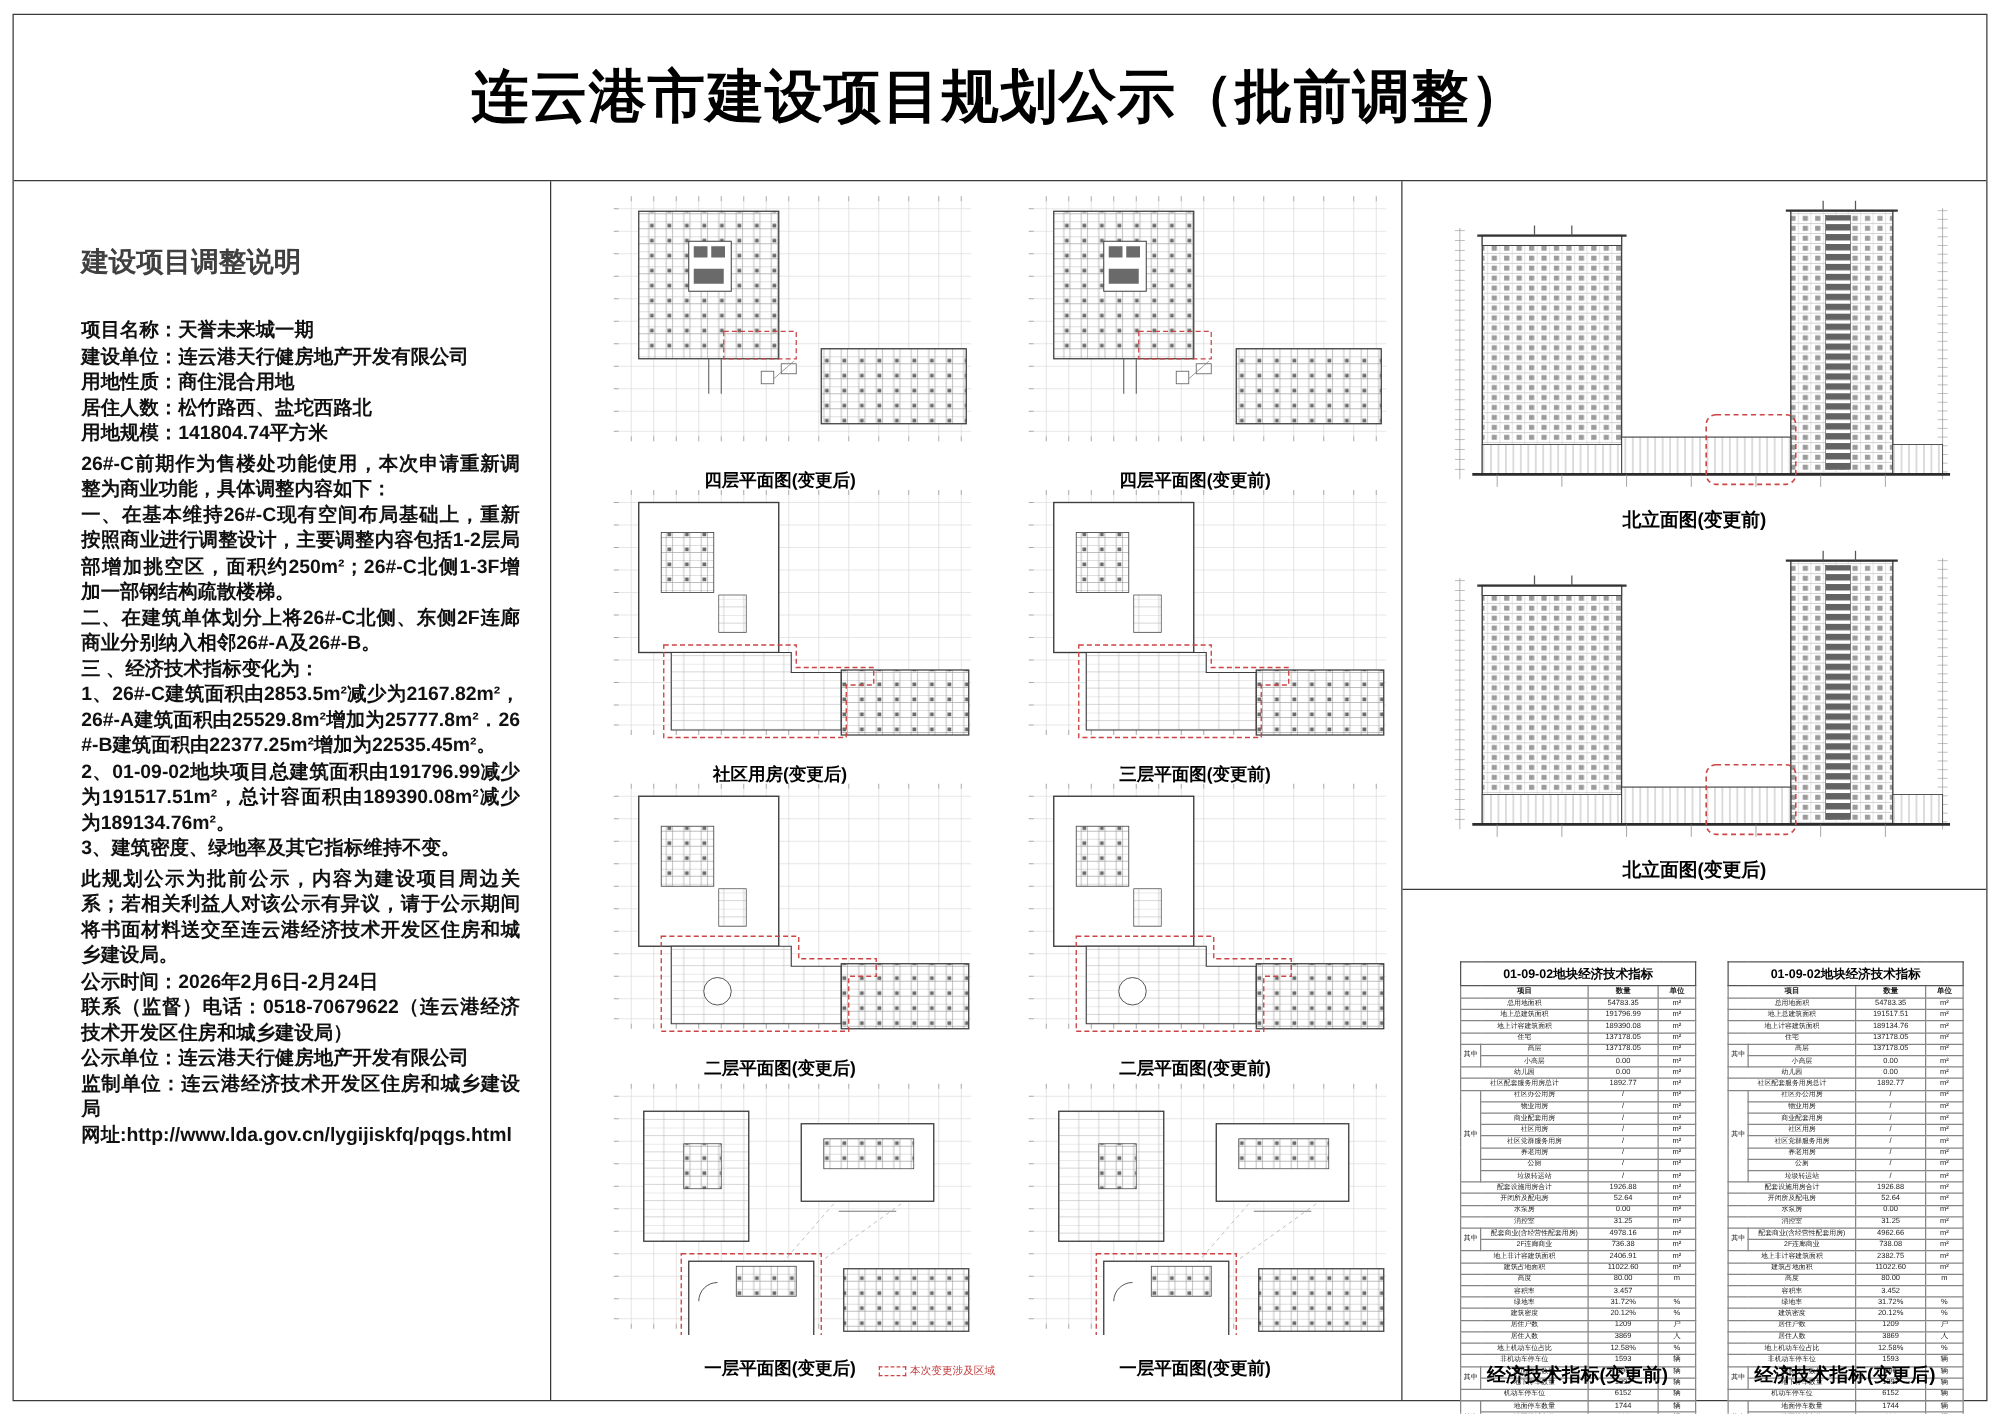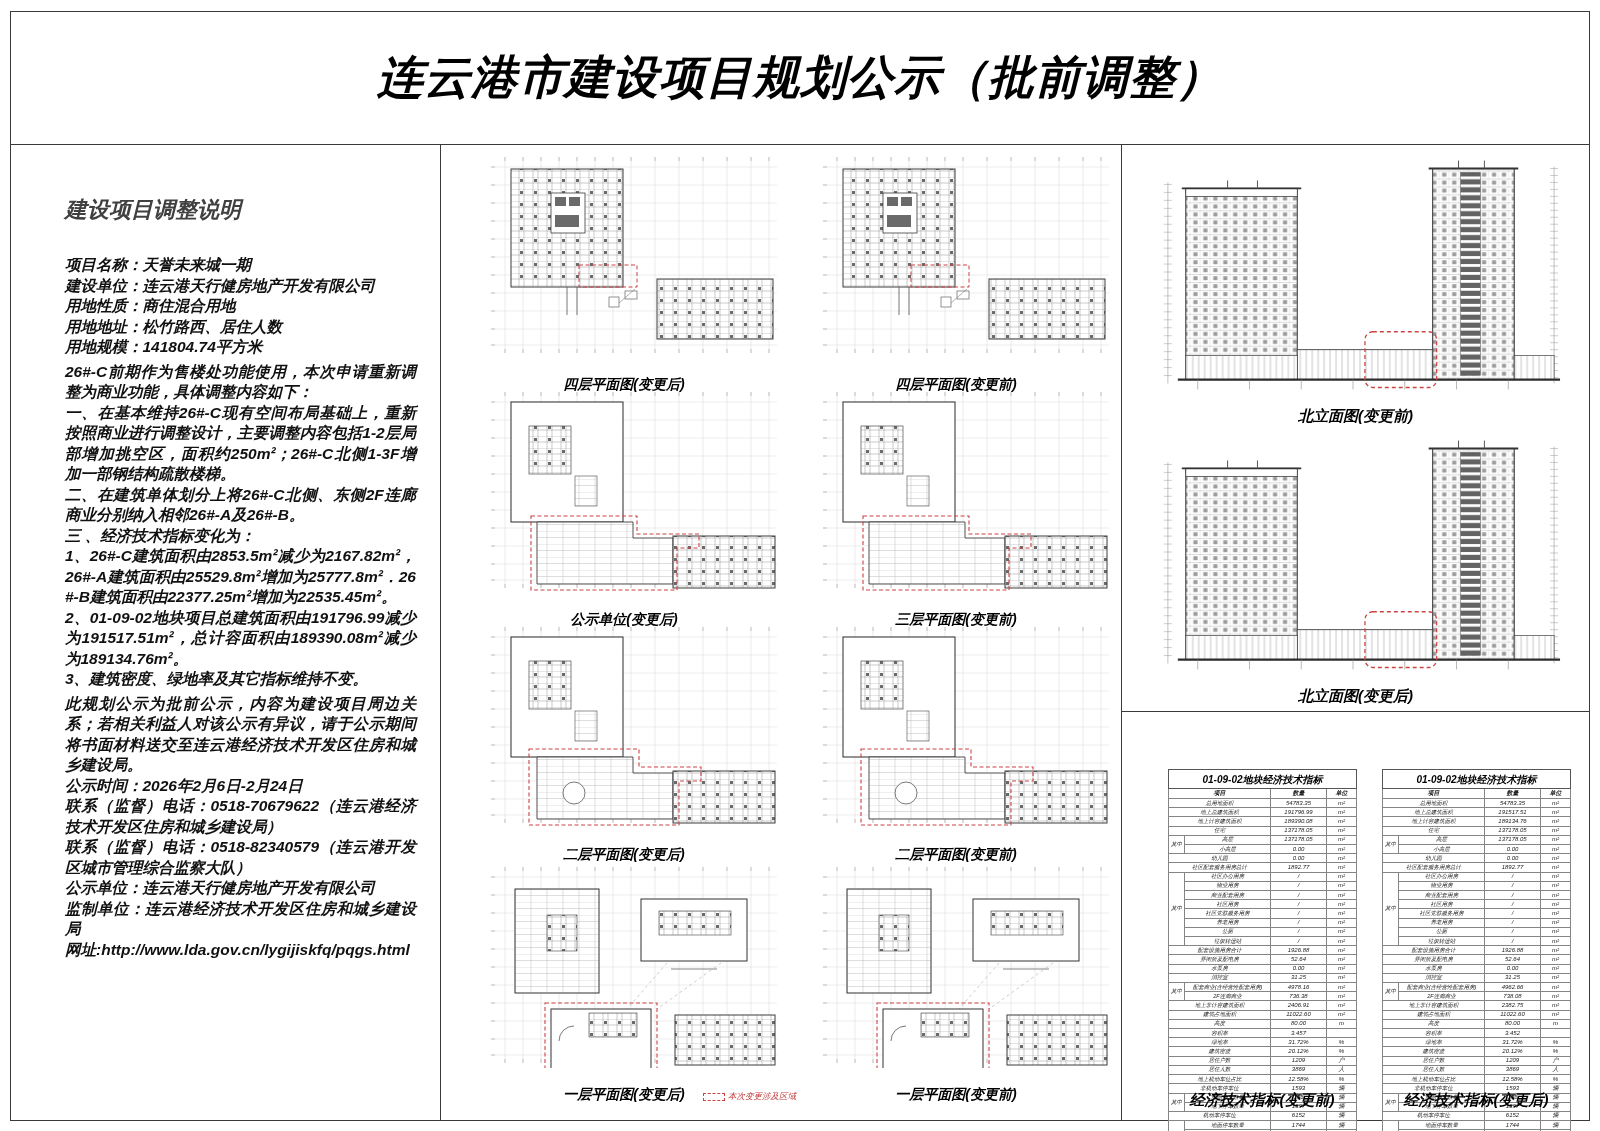--- a/index.html
+++ b/index.html
@@ -1,17 +1,17 @@
 <!DOCTYPE html>
 <html><head>
 <meta charset="utf-8">
 <style>
   html,body{margin:0;padding:0;background:#fff;}
   body{width:1600px;height:1131px;position:relative;font-family:"Liberation Sans","DejaVu Sans",sans-serif;color:#111;}
-  .sheet{position:absolute;left:10px;top:11px;width:1580px;height:1110px;border:1.5px solid #3a3a3a;background:#fff;box-sizing:border-box;font-style:italic;}
+  .sheet{position:absolute;left:10px;top:11px;width:1580px;height:1110px;border:1.5px solid #3a3a3a;background:#fff;box-sizing:border-box;}
   
   .titlebar{position:absolute;left:0;top:0;width:100%;height:133px;border-bottom:1.5px solid #3a3a3a;display:flex;align-items:center;justify-content:center;box-sizing:border-box;}
   .titlebar h1{margin:0;font-family:"Liberation Serif","DejaVu Serif",serif;font-size:46px;font-weight:700;letter-spacing:1px;color:#000;}
   
   .left-panel{position:absolute;left:0;top:133px;width:430px;bottom:0;border-right:1.5px solid #3a3a3a;box-sizing:border-box;padding:50px 24px 0 54px;}
   .left-panel h2{margin:0 0 30px 0;font-size:22px;font-weight:700;color:#404040;}
   .tline{font-size:15.5px;font-weight:600;line-height:20.5px;}
   .left-panel p{margin:0;font-size:15.5px;font-weight:600;line-height:20.5px;text-align:justify;word-break:break-all;}
   .left-panel p.gap{margin-top:4px;}
   
@@ -74,35 +74,34 @@
   <div class="titlebar">
     <h1>连云港市建设项目规划公示（批前调整）</h1>
   </div>
 
   <div class="left-panel">
     <h2>建设项目调整说明</h2>
     <div>
       <div class="tline">项目名称：天誉未来城一期</div>
       <div class="tline">建设单位：连云港天行健房地产开发有限公司</div>
       <div class="tline">用地性质：商住混合用地</div>
-      <div class="tline">用地地址：松竹路西、居住人数</div>
+      <div class="tline">居住人数：松竹路西、盐坨西路北</div>
       <div class="tline">用地规模：141804.74平方米</div>
     </div>
     <div>
       <p class="gap">26#-C前期作为售楼处功能使用，本次申请重新调整为商业功能，具体调整内容如下：</p>
       <p>一、在基本维持26#-C现有空间布局基础上，重新按照商业进行调整设计，主要调整内容包括1-2层局部增加挑空区，面积约250m²；26#-C北侧1-3F增加一部钢结构疏散楼梯。</p>
       <p>二、在建筑单体划分上将26#-C北侧、东侧2F连廊商业分别纳入相邻26#-A及26#-B。</p>
       <p>三 、经济技术指标变化为：</p>
       <p>1、26#-C建筑面积由2853.5m²减少为2167.82m²，26#-A建筑面积由25529.8m²增加为25777.8m²．26#-B建筑面积由22377.25m²增加为22535.45m²。</p>
       <p>2、01-09-02地块项目总建筑面积由191796.99减少为191517.51m²，总计容面积由189390.08m²减少为189134.76m²。</p>
       <p>3、建筑密度、绿地率及其它指标维持不变。</p>
       <p class="gap">此规划公示为批前公示，内容为建设项目周边关系；若相关利益人对该公示有异议，请于公示期间将书面材料送交至连云港经济技术开发区住房和城乡建设局。</p>
       <p>公示时间：2026年2月6日-2月24日</p>
       <p>联系（监督）电话：0518-70679622（连云港经济技术开发区住房和城乡建设局）</p>
-      <p>联系（监督）电话：0518-82340579（连云港开发区城市管理综合监察大队）</p>
       <p>公示单位：连云港天行健房地产开发有限公司</p>
       <p>监制单位：连云港经济技术开发区住房和城乡建设局</p>
       <p>网址:http://www.lda.gov.cn/lygijiskfq/pqgs.html</p>
     </div>
   </div>
 
   <div class="plans-panel">
     <figure class="plan-cell" style="left:18px;top:8px">
       <svg class="plan-svg" viewBox="0 0 330 205">
           <line x1="46" y1="8" x2="46" y2="196" stroke="#d4d4d4" stroke-width="0.5"></line>
@@ -331,21 +330,21 @@
           <line x1="32" y1="176" x2="36" y2="176" stroke="#9a9a9a" stroke-width="0.7"></line>
           <line x1="36" y1="192" x2="318" y2="192" stroke="#d8d8d8" stroke-width="0.5"></line>
           <line x1="32" y1="192" x2="36" y2="192" stroke="#9a9a9a" stroke-width="0.7"></line>
           <rect x="52" y="14" width="112" height="120" fill="#ffffff" stroke="#3c3c3c" stroke-width="1.1"></rect>
           <rect x="70" y="38" width="42" height="48" fill="url(#pRooms)" stroke="#4a4a4a" stroke-width="0.7"></rect>
           <rect x="116" y="88" width="22" height="30" fill="url(#pRoomsLight)" stroke="#4a4a4a" stroke-width="0.6"></rect>
           <path d="M78,134 H174 V150 H214 V196 H78 Z" fill="url(#pRoomsLight)" stroke="#3c3c3c" stroke-width="0.9"></path>
           <rect x="214" y="148" width="102" height="52" fill="url(#pRooms)" stroke="#3c3c3c" stroke-width="1"></rect>
           <path d="M72,128 H178 V146 H240 V160 H218 V202 H72 Z" fill="none" stroke="#cc4444" stroke-width="1.1" stroke-dasharray="4 2.5"></path>
         </svg>
-      <figcaption class="plan-caption">公示单位(变更后)</figcaption>
+      <figcaption class="plan-caption">社区用房(变更后)</figcaption>
     </figure>
     <figure class="plan-cell" style="left:350px;top:243px">
       <svg class="plan-svg" viewBox="0 0 330 205">
           <line x1="46" y1="8" x2="46" y2="196" stroke="#d4d4d4" stroke-width="0.5"></line>
           <line x1="46" y1="4" x2="46" y2="8" stroke="#9a9a9a" stroke-width="0.7"></line>
           <line x1="46" y1="196" x2="46" y2="200" stroke="#9a9a9a" stroke-width="0.7"></line>
           <line x1="64" y1="8" x2="64" y2="196" stroke="#d4d4d4" stroke-width="0.5"></line>
           <line x1="64" y1="4" x2="64" y2="8" stroke="#9a9a9a" stroke-width="0.7"></line>
           <line x1="64" y1="196" x2="64" y2="200" stroke="#9a9a9a" stroke-width="0.7"></line>
           <line x1="82" y1="8" x2="82" y2="196" stroke="#d4d4d4" stroke-width="0.5"></line>

